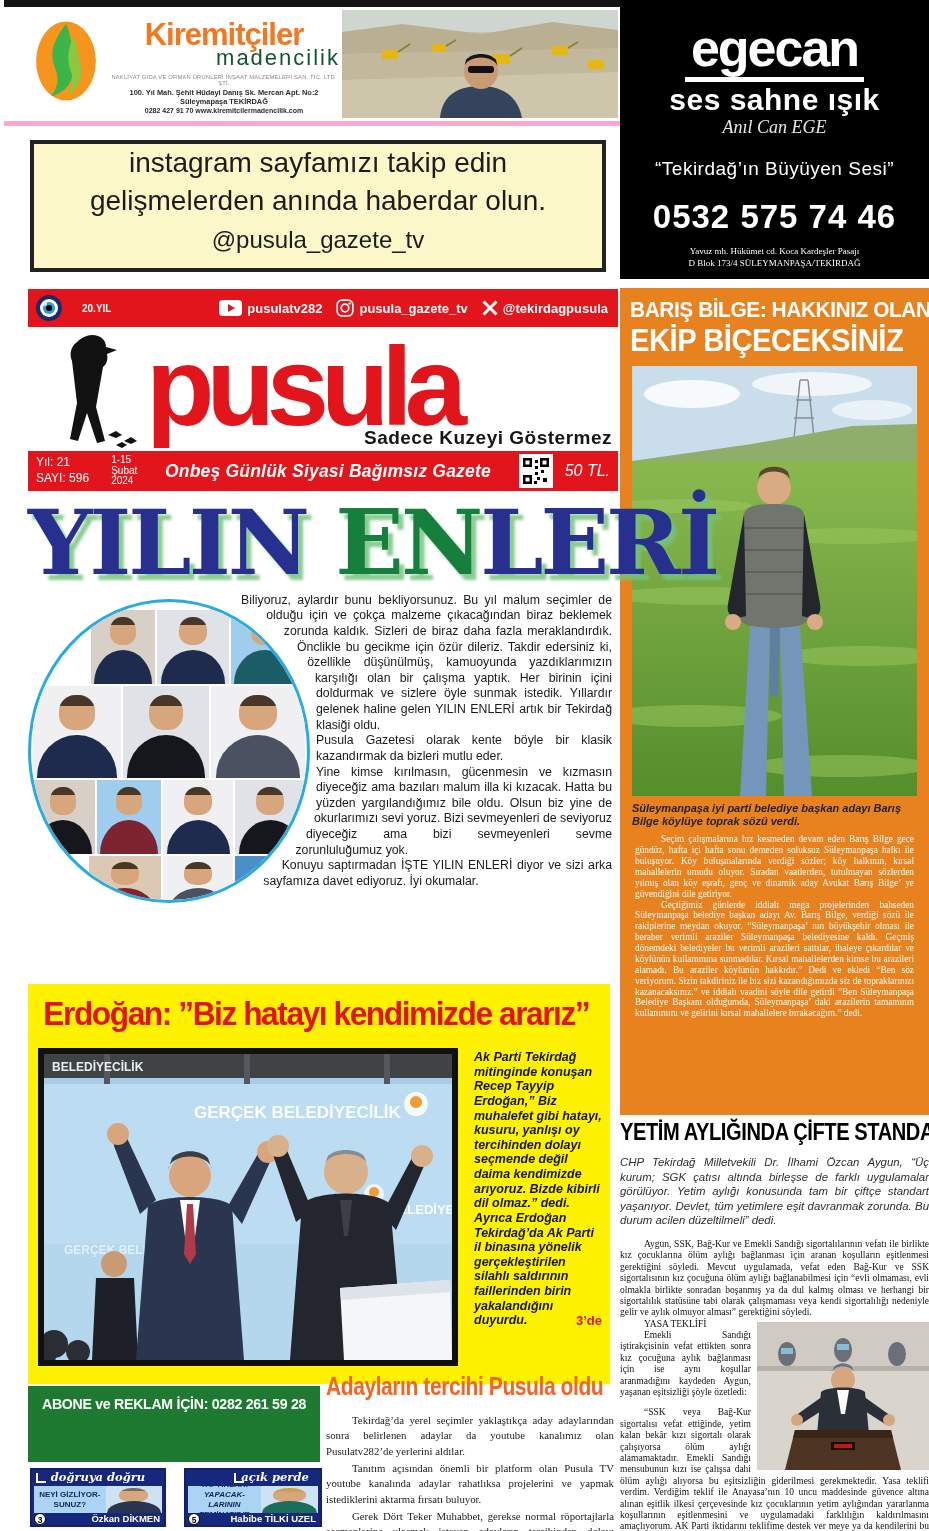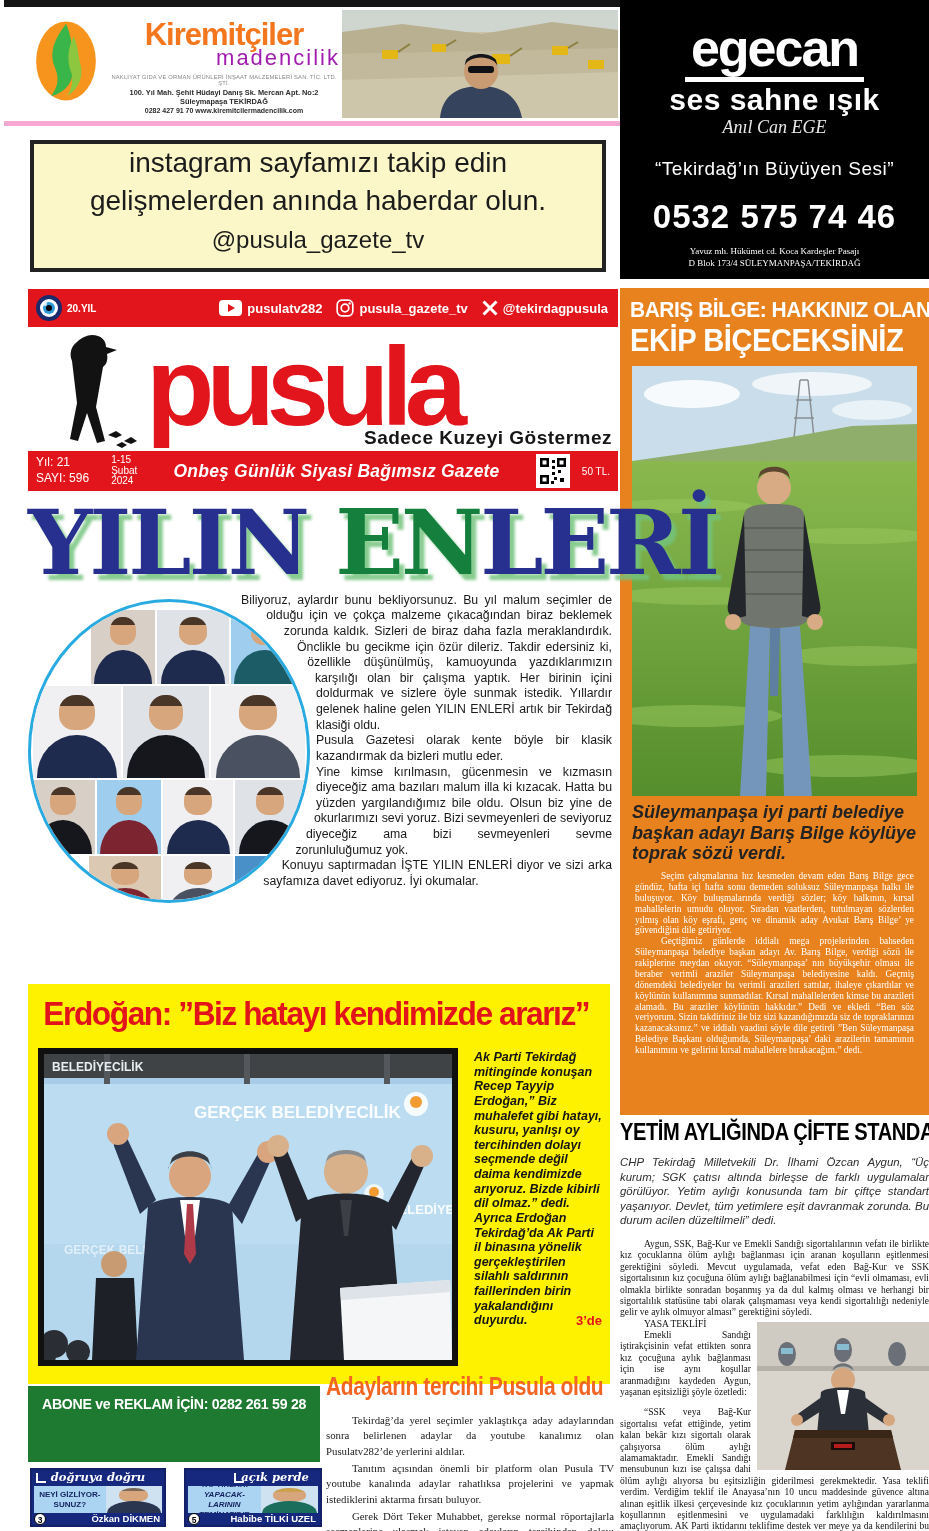--- a/index.html
+++ b/index.html
@@ -9,21 +9,21 @@
     font-family:"Liberation Sans", sans-serif; color:#111;
   }
   .abs { position:absolute; }
 
   
   .kiremit { left:4px; top:0; width:618px; height:114px;
     border-top:7px solid #151515; border-bottom:5px solid #f9a8d4; background:#fff; }
   .k-logo { position:absolute; left:30px; top:10px; }
   .k-text { position:absolute; left:104px; top:12px; width:232px; text-align:center; }
   .k-brand { font-size:31px; font-weight:bold; color:#F4771F; letter-spacing:-1px; line-height:1; }
-  .k-sub   { font-size:22px; color:#a21caf; letter-spacing:2px; margin-top:-3px; text-align:right; line-height:1; }
+  .k-sub   { font-size:22px; color:#14532d; letter-spacing:2px; margin-top:-3px; text-align:right; line-height:1; }
   .k-l1 { font-size:5.8px; color:#8a8a8a; margin-top:5px; letter-spacing:.2px; }
   .k-l2 { font-size:7.4px; color:#2c2c2c; font-weight:bold; margin-top:2px; }
   .k-l3 { font-size:7px;  color:#2c2c2c; font-weight:bold; margin-top:1px; }
   .k-photo { position:absolute; left:338px; top:3px; }
 
   
   .egecan { left:620px; top:0; width:309px; height:279px; background:#000;
     color:#fff; text-align:center; }
   .eg-title { font-size:52px; font-weight:bold; letter-spacing:-2px; line-height:1;
     margin-top:22px; display:inline-block; border-bottom:5px solid #fff; padding:0 6px 3px; }
@@ -35,45 +35,45 @@
 
   
   .insta { left:30px; top:140px; width:568px; height:124px; background:#FBF7C8;
     border:4px solid #222; text-align:center; }
   .in-l { font-size:28px; color:#1c1c1c; line-height:1.35; }
   .in-h { font-size:24px; color:#1c1c1c; margin-top:6px; }
 
   
   .mast { left:28px; top:289px; width:590px; height:202px; background:#fff; }
   .mast-top { position:absolute; left:0; top:0; right:0; height:38px; background:#E2151C;
-    display:flex; align-items:center; color:#fff; }
+    display:flex; align-items:center; color:#fff;gap:15px; }
   .anniv { font-size:10px; font-weight:bold; margin-left:3px; }
   .socials { margin-left:auto; margin-right:10px; display:flex; gap:14px; align-items:center; }
   .soc { display:flex; gap:5px; align-items:center; font-size:13px; font-weight:bold; }
   .mast-mid { position:absolute; left:0; top:38px; right:0; height:124px; background:#fff; }
   .pusula-logo { position:absolute; left:118px; top:8px; z-index:2;
     font-size:112px; font-weight:bold; color:#E2151C; letter-spacing:-8px; line-height:.92; }
   .mast-slogan { position:absolute; right:6px; bottom:2px; font-size:19px; font-weight:bold;
     color:#161616; letter-spacing:.5px; z-index:3; }
   .mast-bot { position:absolute; left:0; top:162px; right:0; height:40px; background:#E2151C;
     display:flex; align-items:center; color:#fff; padding:0 8px; box-sizing:border-box; }
   .mb-issue { font-size:12px; line-height:1.3; }
   .mb-date { font-size:10px; line-height:1.05; margin-left:22px; }
   .mb-tag { font-size:17.5px; font-weight:bold; font-style:italic; margin:0 auto; letter-spacing:.2px; }
   .mb-qr { background:#fff; padding:2px; line-height:0; }
-  .mb-price { font-size:10px; margin-left:12px; }
+  .mb-price { font-size:16px; margin-left:12px;font-style:italic; }
 
   
   .bilge { left:620px; top:288px; width:309px; height:827px; background:#E8821F; box-sizing:border-box; }
   .bb-h1 { margin:9px 10px 0; font-size:22.5px; font-weight:bold; color:#fff; white-space:nowrap;
     transform:scaleX(.93); transform-origin:left; letter-spacing:-.5px; }
   .bb-h2 { margin:0 10px; font-size:31px; font-weight:bold; color:#fff; white-space:nowrap;
     transform:scaleX(.94); transform-origin:left; letter-spacing:-.5px; }
   .bb-photo { margin:7px 12px 0; line-height:0; }
-  .bb-cap { margin:6px 12px 0; font-size:18px; font-weight:bold; font-style:italic;
+  .bb-cap { margin:6px 12px 0; font-size:11px; font-weight:bold; font-style:italic;
     color:#222; line-height:1.15; }
   .bb-body { margin:7px 15px 0; color:#fff; font-family:"Liberation Serif", serif;
     font-size:9.3px; line-height:1.17; text-align:justify; }
   .bb-body p { margin:0; text-indent:26px; }
 
   
   .yilin { left:28px; top:497px; width:584px; }
   .yl-title { text-align:center; font-family:"DejaVu Serif", serif; font-weight:bold;
     font-size:90px; line-height:1.02; letter-spacing:-3px; white-space:nowrap;
     text-shadow:5px 6px 3px rgba(115,195,125,.85); }

